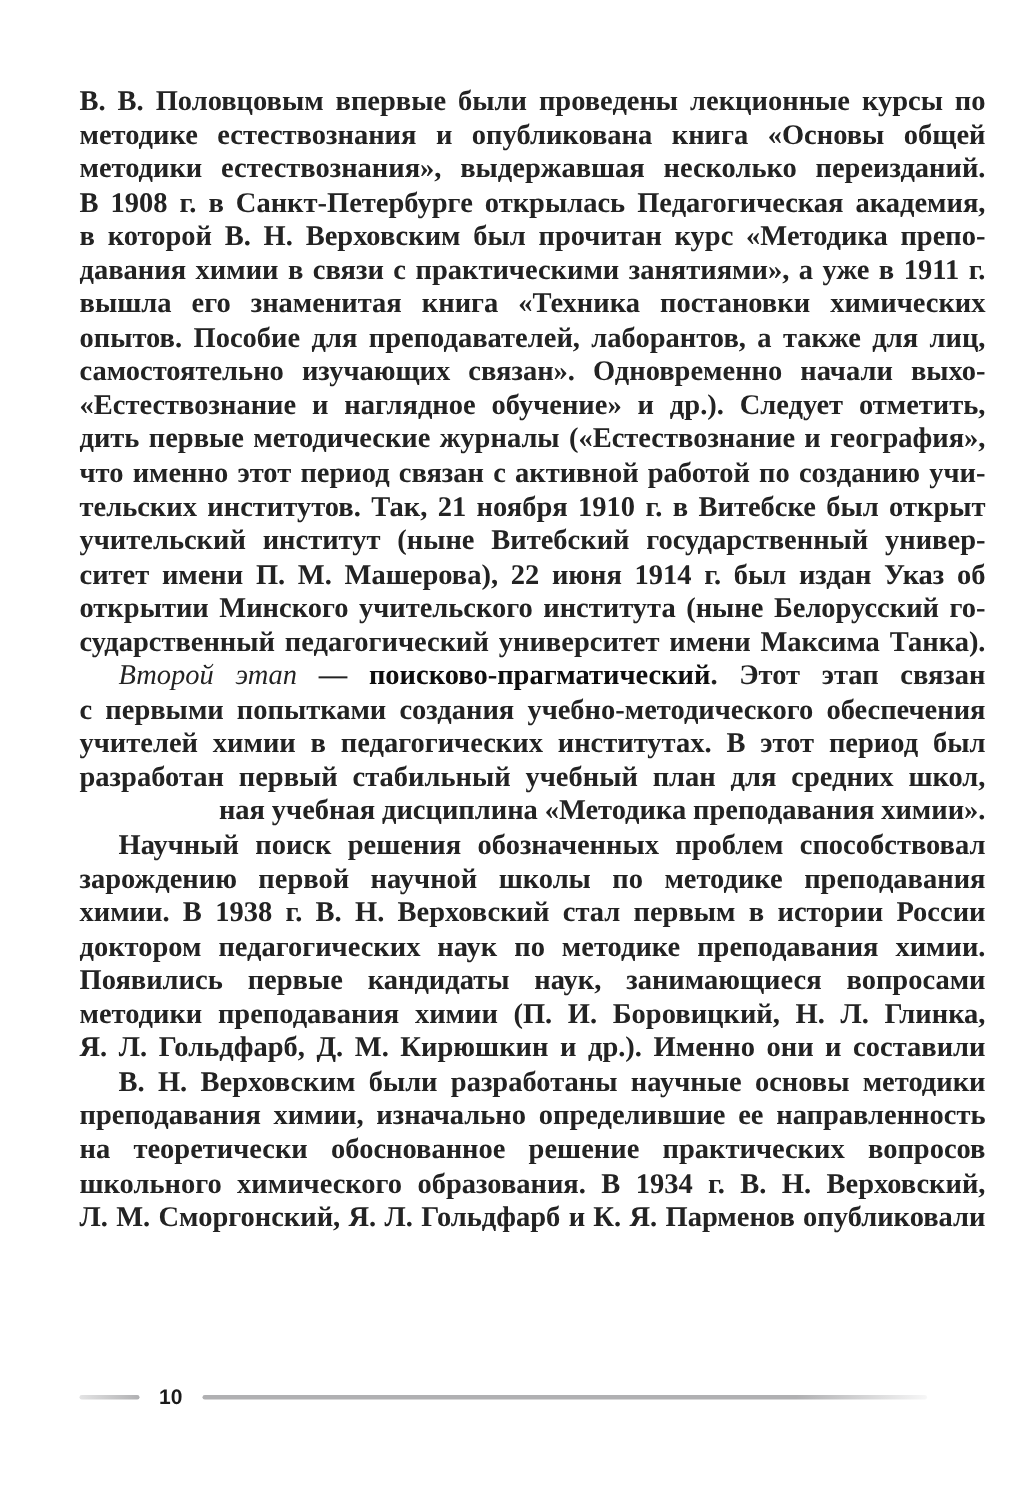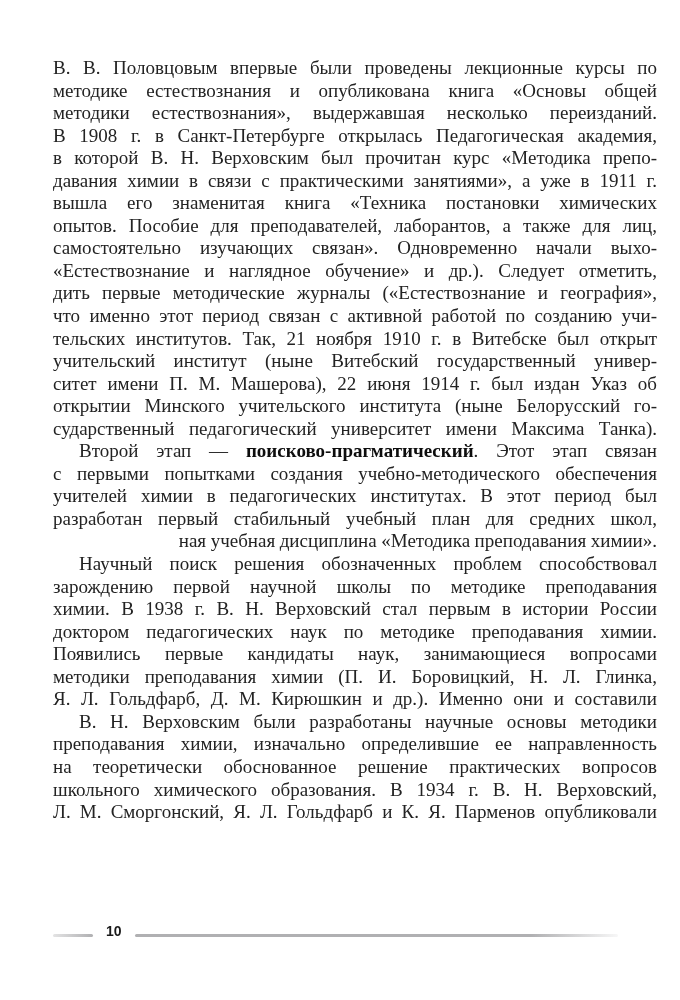--- a/index.html
+++ b/index.html
@@ -36,32 +36,32 @@
   .line.just {
     text-align: justify;
     text-align-last: justify;
   }
   .line:not(.just) {
     text-align: right;
   }
   .para.indent > .line:first-child {
     text-indent: 26px;
   }
-  .seg-normal { font-style: normal; font-weight: normal; }
-  .seg-italic { }
+  .seg-normal { font-style: normal; font-weight: bold; }
+  .seg-italic { font-style: italic; }
   .seg-bold   { font-weight: bold; color: var(--bold-text, #0d0d0d); }
 
   .footer {
     position: absolute;
     left: 53px;
     top: 925px;
     width: 565px;
     height: 12px;
     display: flex;
-    align-items: flex-end;
+    align-items: center;
   }
   .rule {
     height: 3px;
     border-radius: 1.5px;
     display: inline-block;
   }
   .rule-left {
     width: 40px;
     background: linear-gradient(to right, rgba(176,176,178,0.35), var(--rule, #b0b0b2));
     margin-right: 13px;

